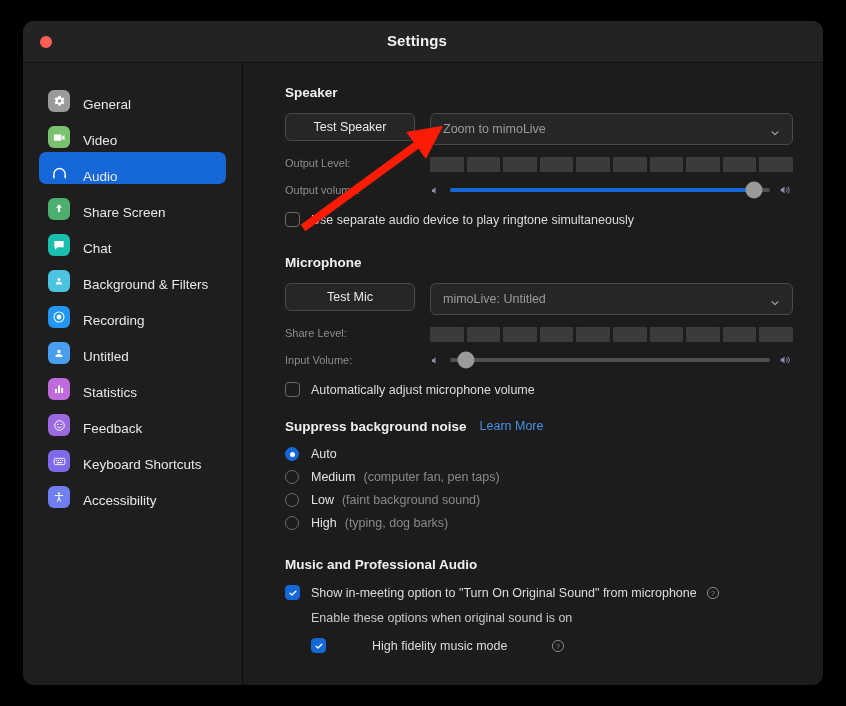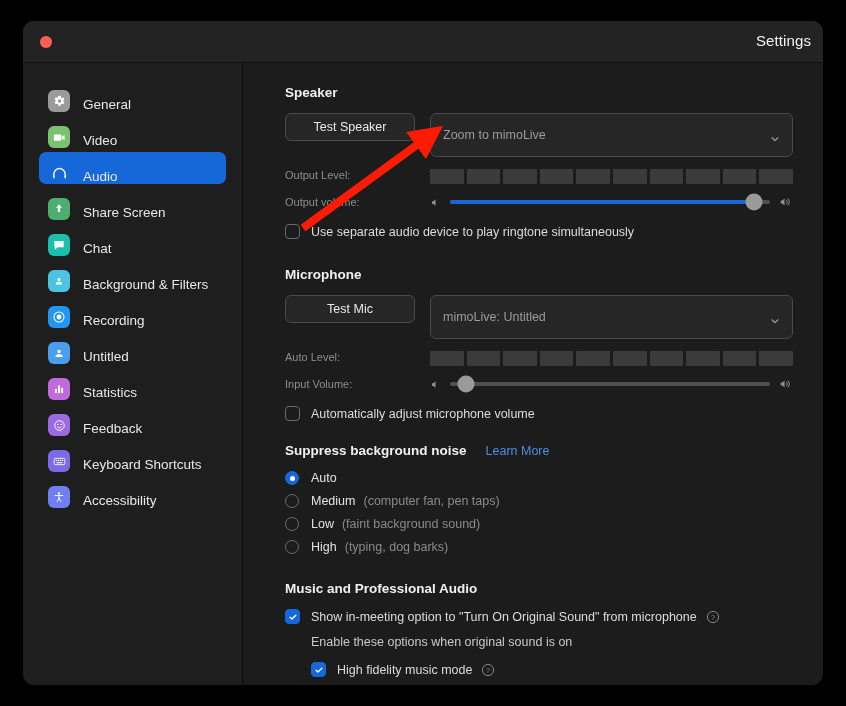--- a/index.html
+++ b/index.html
@@ -37,24 +37,24 @@
     top: 15px;
     width: 12px;
     height: 12px;
     border-radius: 50%;
     background: #ff5f57;
   }
   #window-title {
     position: absolute;
     left: 0; right: 12px;
     top: 11px;
-    text-align: right;
+    text-align: center;
     color: #f2f2f2;
     font-size: 15px;
-    font-weight: normal;
+    font-weight: bold;
     letter-spacing: 0.1px;
   }
 
   
   #body-split {
     display: flex;
     height: 623px;
   }
 
   #sidebar {
@@ -108,22 +108,22 @@
   }
 
   .section-title {
     color: #f0f0f0;
     font-size: 13.5px;
     font-weight: bold;
     margin-bottom: 13px;
   }
   .section-title.with-link {
     display: flex;
-    align-items: flex-end;
-    gap: 19px;
+    align-items: flex-start;
+    gap: 13px;
   }
   .learn-more {
     color: #4a90e2;
     font-size: 12.5px;
     font-weight: normal;
     cursor: pointer;
   }
 
   .row {
     display: flex;
@@ -142,21 +142,21 @@
     display: flex;
     align-items: center;
     justify-content: center;
     cursor: default;
     box-sizing: border-box;
   }
 
   .select {
     position: relative;
     flex: 1;
-    height: 44px;
+    height: 32px;
     margin-left: 15px;
     border: 1px solid #4a4a4a;
     border-radius: 6px;
     background: #262626;
     display: flex;
     align-items: center;
     padding: 0 12px;
     box-sizing: border-box;
     cursor: default;
   }
@@ -306,20 +306,21 @@
     color: #c9c9c9;
     font-size: 12.5px;
     margin-left: 26px;
     margin-top: 11px;
   }
   .clipped-row {
     display: flex;
     align-items: center;
     margin-left: 26px;
     margin-top: 13px;
+    gap: 35px;
   }
 
   
   #arrow-overlay {
     position: absolute;
     left: 0; top: 0;
     width: 846px;
     height: 706px;
     pointer-events: none;
   }
@@ -529,21 +530,21 @@
           <span class="select-value">mimoLive: Untitled</span>
           <span class="chev">
             <svg width="10" height="10" viewBox="0 0 12 12">
                 <path d="M2.5 4.5 6 8 9.5 4.5" fill="none" stroke="#a5a5a5" stroke-width="1.3" stroke-linecap="round" stroke-linejoin="round"></path>
               </svg>
           </span>
         </div>
       </div>
 
       <div class="row">
-        <span class="field-label">Auto Level:</span>
+        <span class="field-label">Share Level:</span>
         <div class="meter">
             <div class="meter-seg"></div>
             <div class="meter-seg"></div>
             <div class="meter-seg"></div>
             <div class="meter-seg"></div>
             <div class="meter-seg"></div>
             <div class="meter-seg"></div>
             <div class="meter-seg"></div>
             <div class="meter-seg"></div>
             <div class="meter-seg"></div>

